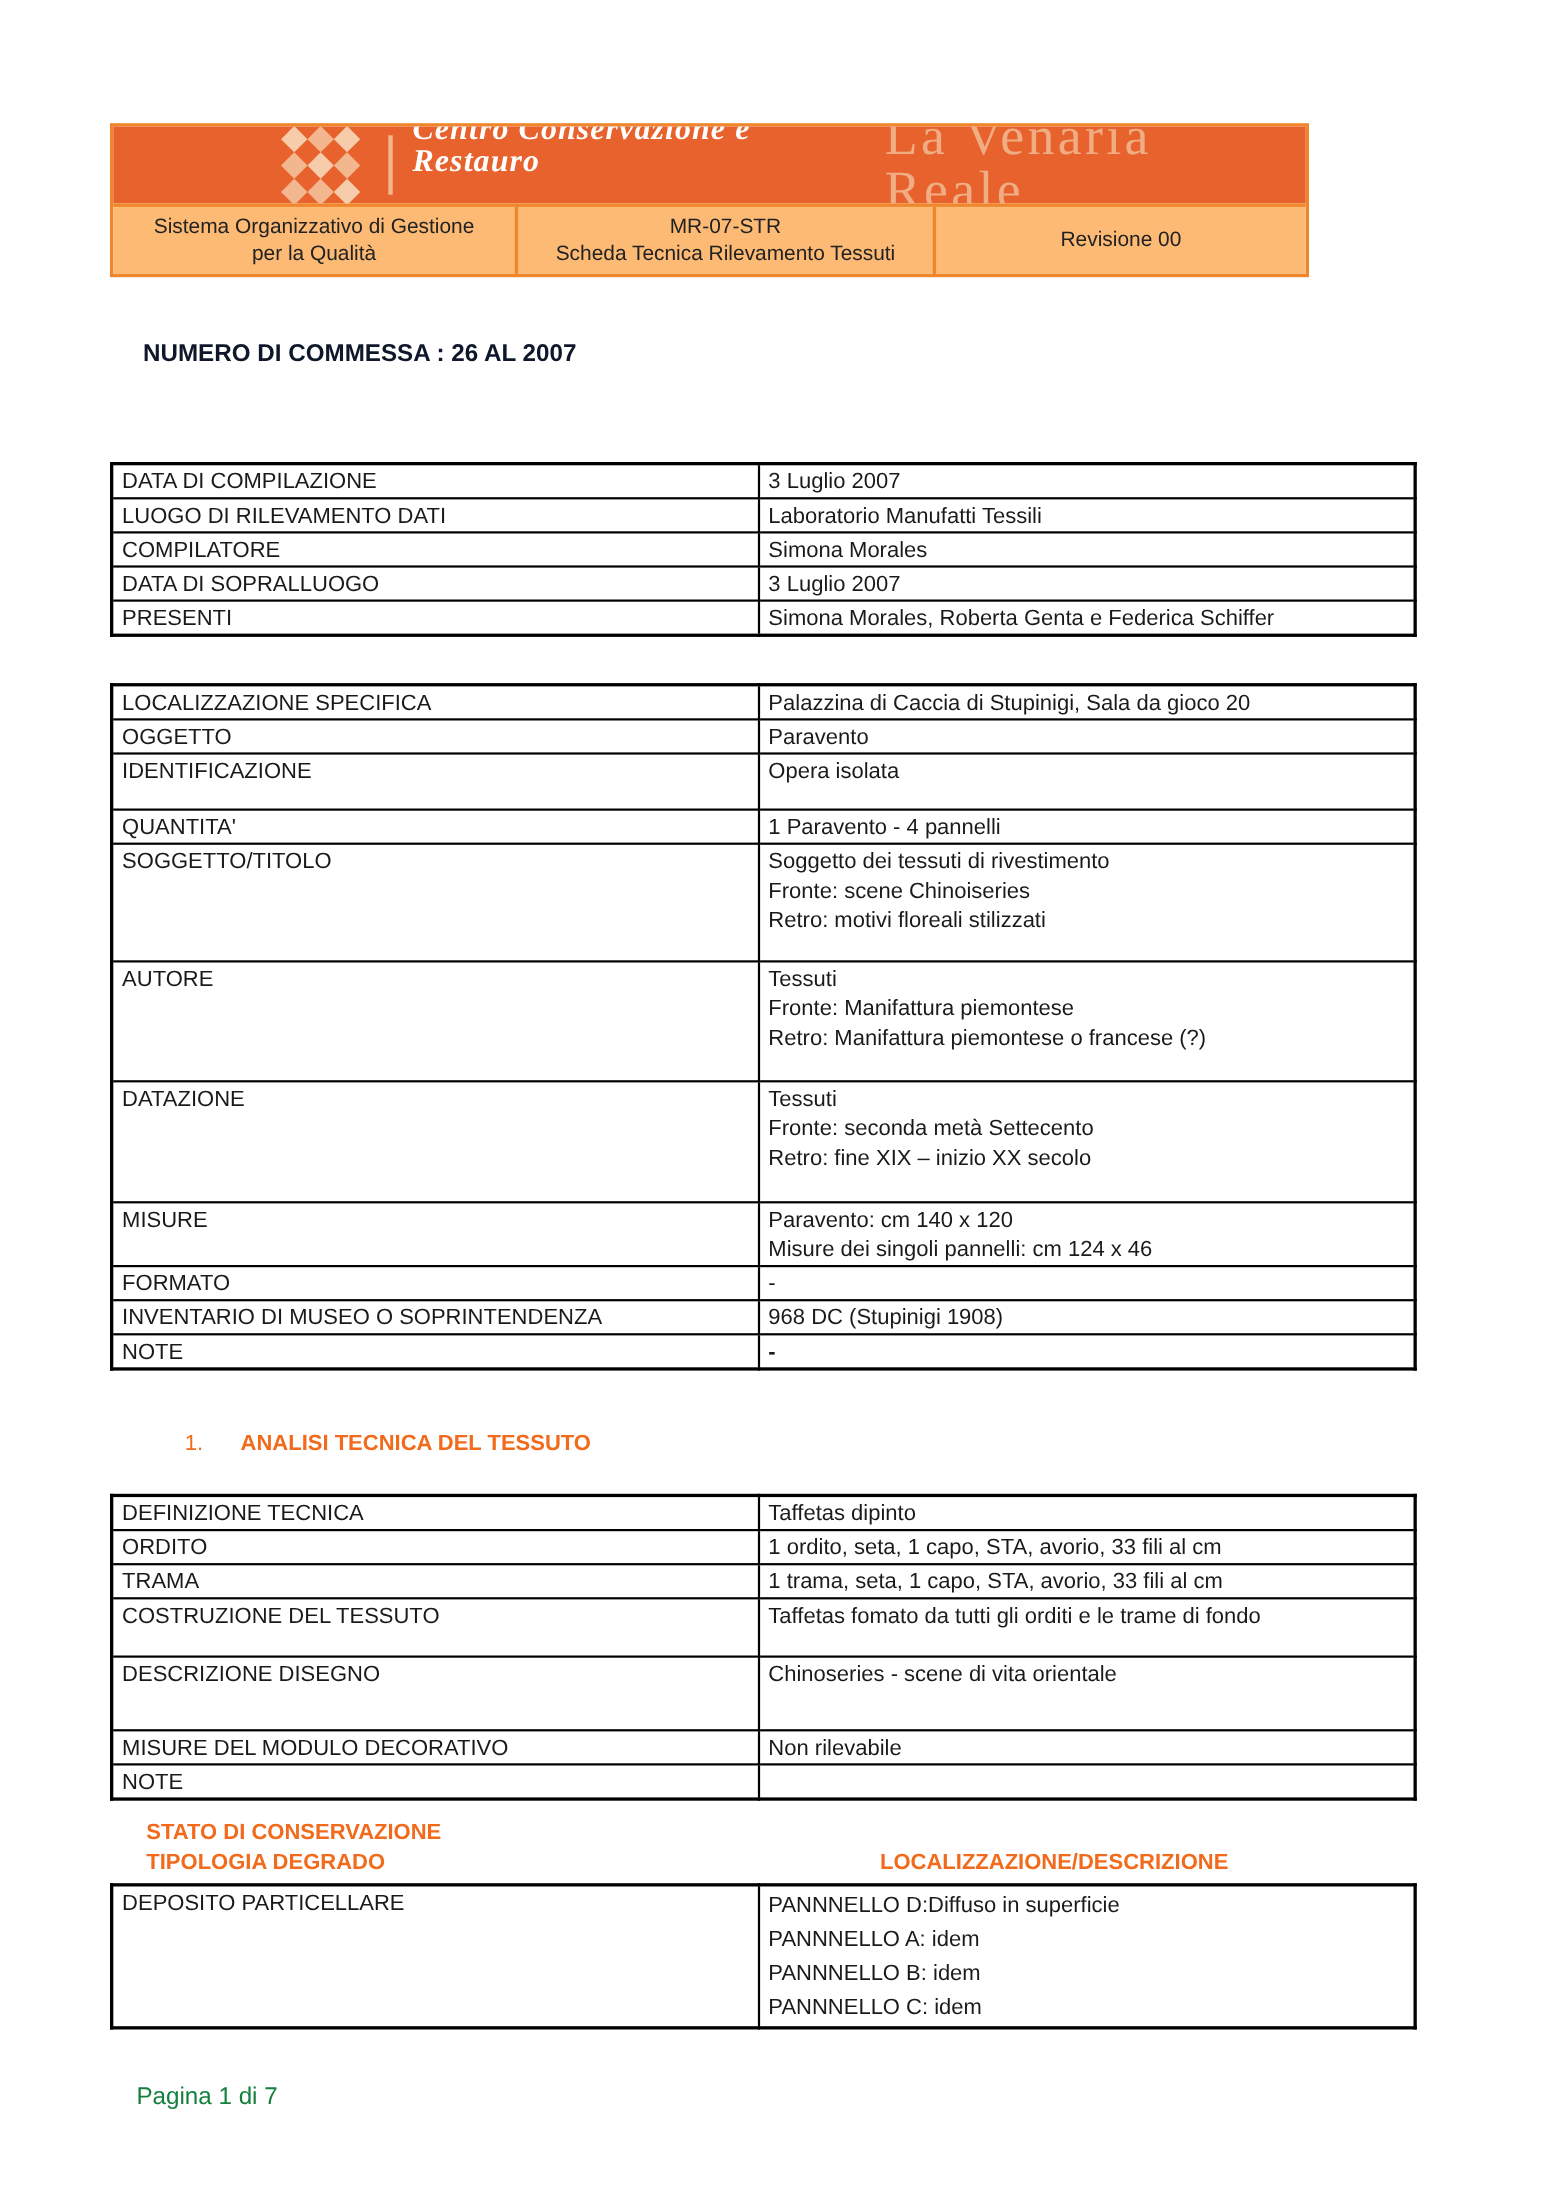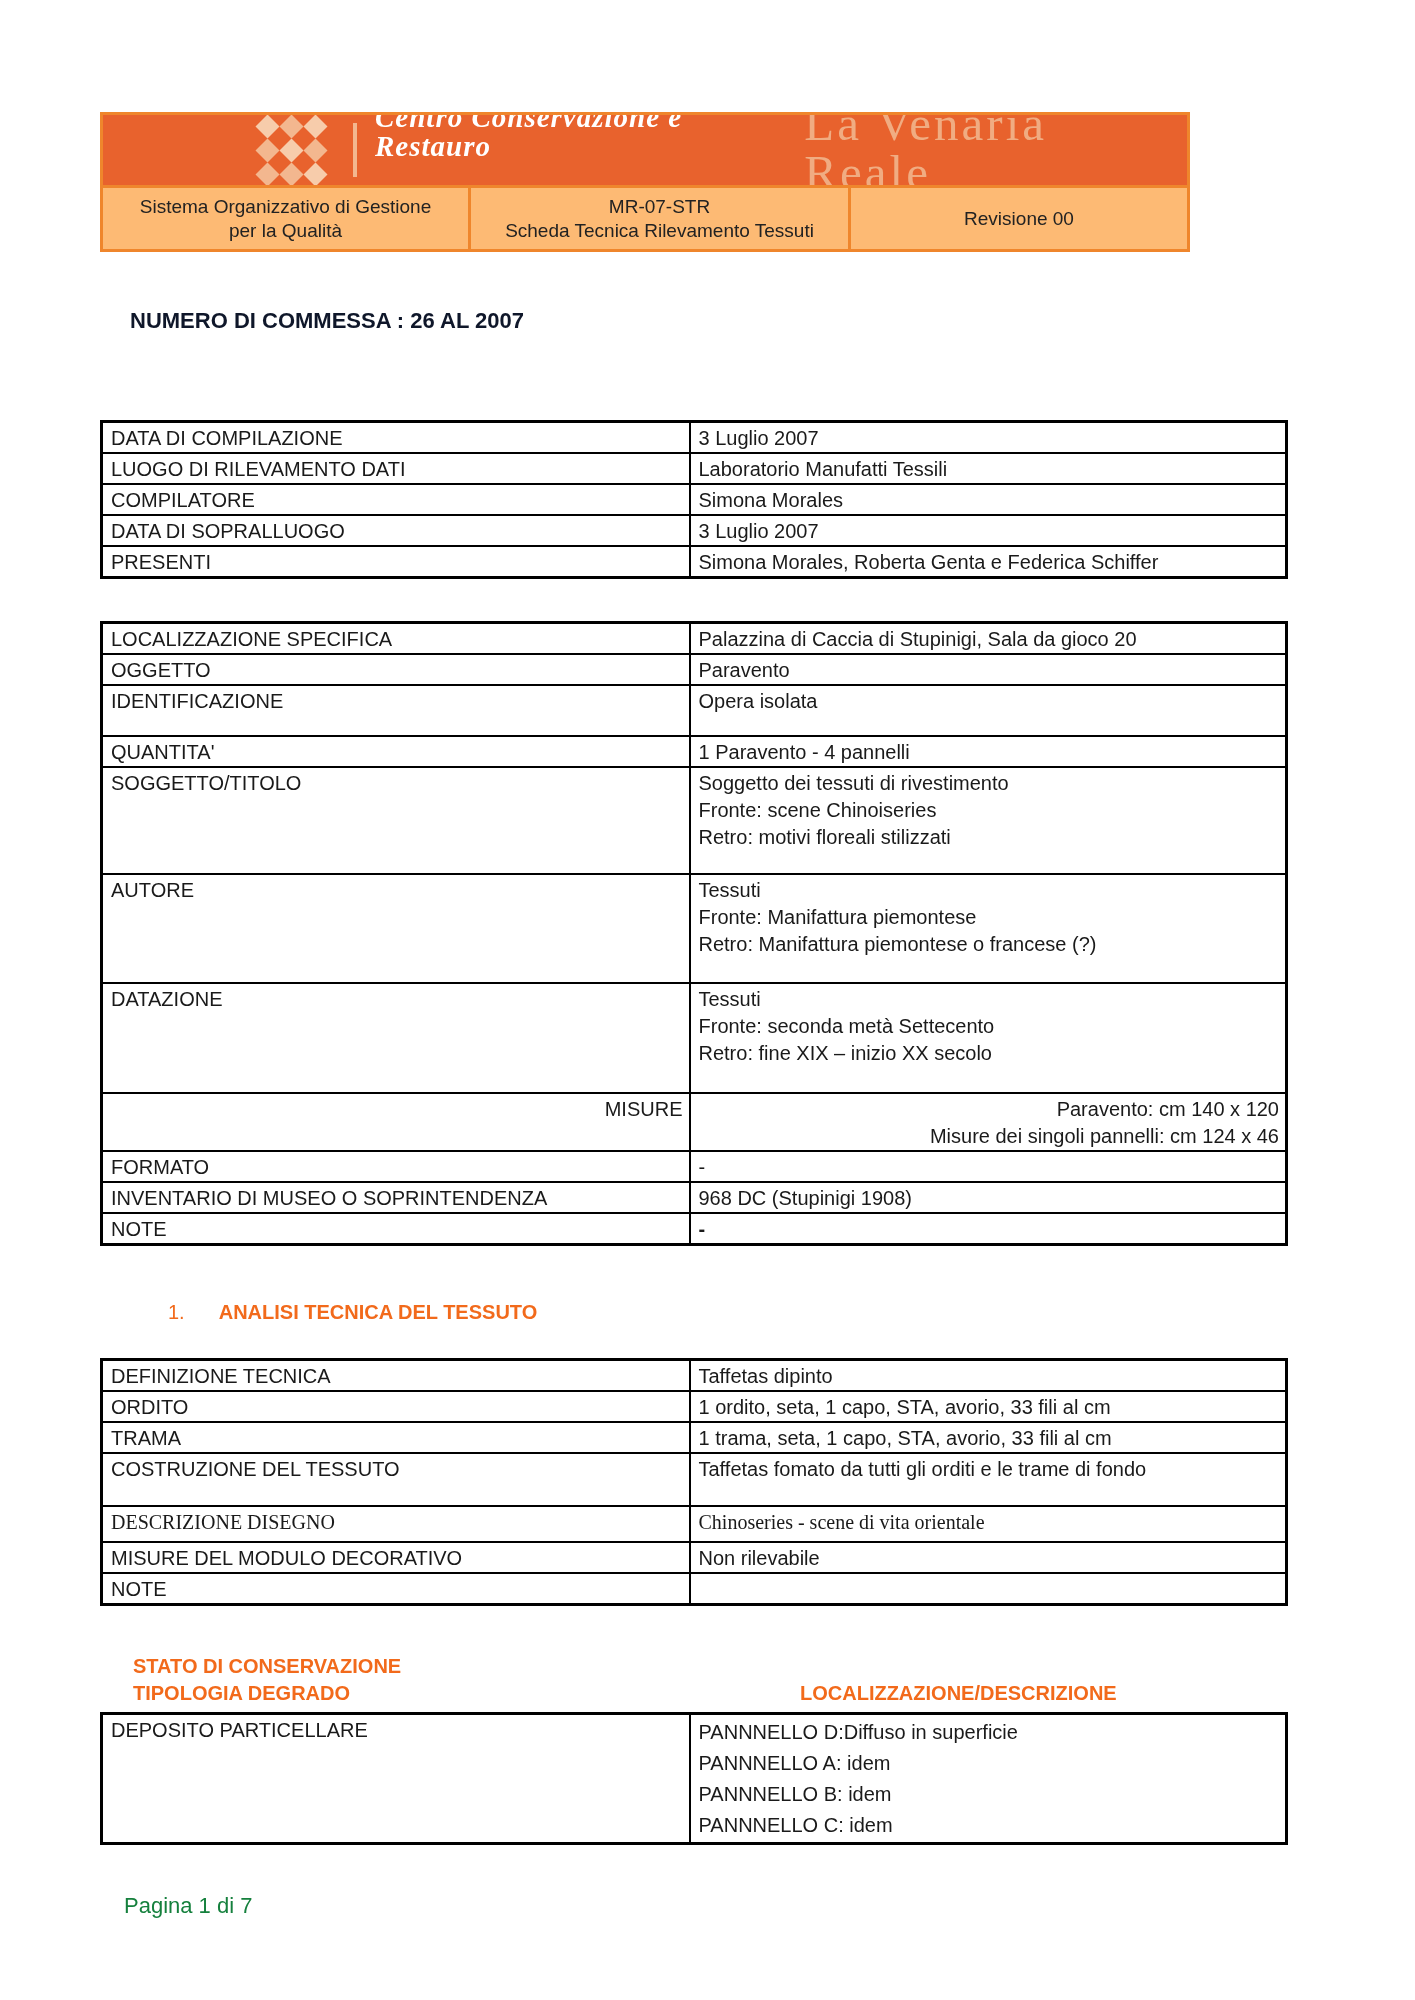--- a/index.html
+++ b/index.html
@@ -149,21 +149,21 @@
       <td>Tessuti
 Fronte: Manifattura piemontese
 Retro: Manifattura piemontese o francese (?)</td>
     </tr>
     <tr style="height:110px;">
       <td>DATAZIONE</td>
       <td>Tessuti
 Fronte: seconda metà Settecento
 Retro: fine XIX – inizio XX secolo</td>
     </tr>
-    <tr style="height:55px;text-align:right;">
+    <tr style="height:55px;">
       <td>MISURE</td>
       <td>Paravento: cm 140 x 120
 Misure dei singoli pannelli: cm 124 x 46</td>
     </tr>
     <tr style="height:27px;">
       <td>FORMATO</td>
       <td>-</td>
     </tr>
     <tr style="height:27px;">
       <td>INVENTARIO DI MUSEO O SOPRINTENDENZA</td>
@@ -196,21 +196,21 @@
       <td>1 ordito, seta, 1 capo, STA, avorio, 33 fili al cm</td>
     </tr>
     <tr style="height:27px;">
       <td>TRAMA</td>
       <td>1 trama, seta, 1 capo, STA, avorio, 33 fili al cm</td>
     </tr>
     <tr style="height:53px;">
       <td>COSTRUZIONE DEL TESSUTO</td>
       <td>Taffetas fomato da tutti gli orditi e le trame di fondo</td>
     </tr>
-    <tr style="height:36px;font-family:Liberation Serif, serif;">
+    <tr style="height:67px;">
       <td>DESCRIZIONE DISEGNO</td>
       <td>Chinoseries - scene di vita orientale</td>
     </tr>
     <tr style="height:27px;">
       <td>MISURE DEL MODULO DECORATIVO</td>
       <td>Non rilevabile</td>
     </tr>
     <tr style="height:29px;">
       <td>NOTE</td>
       <td></td>

